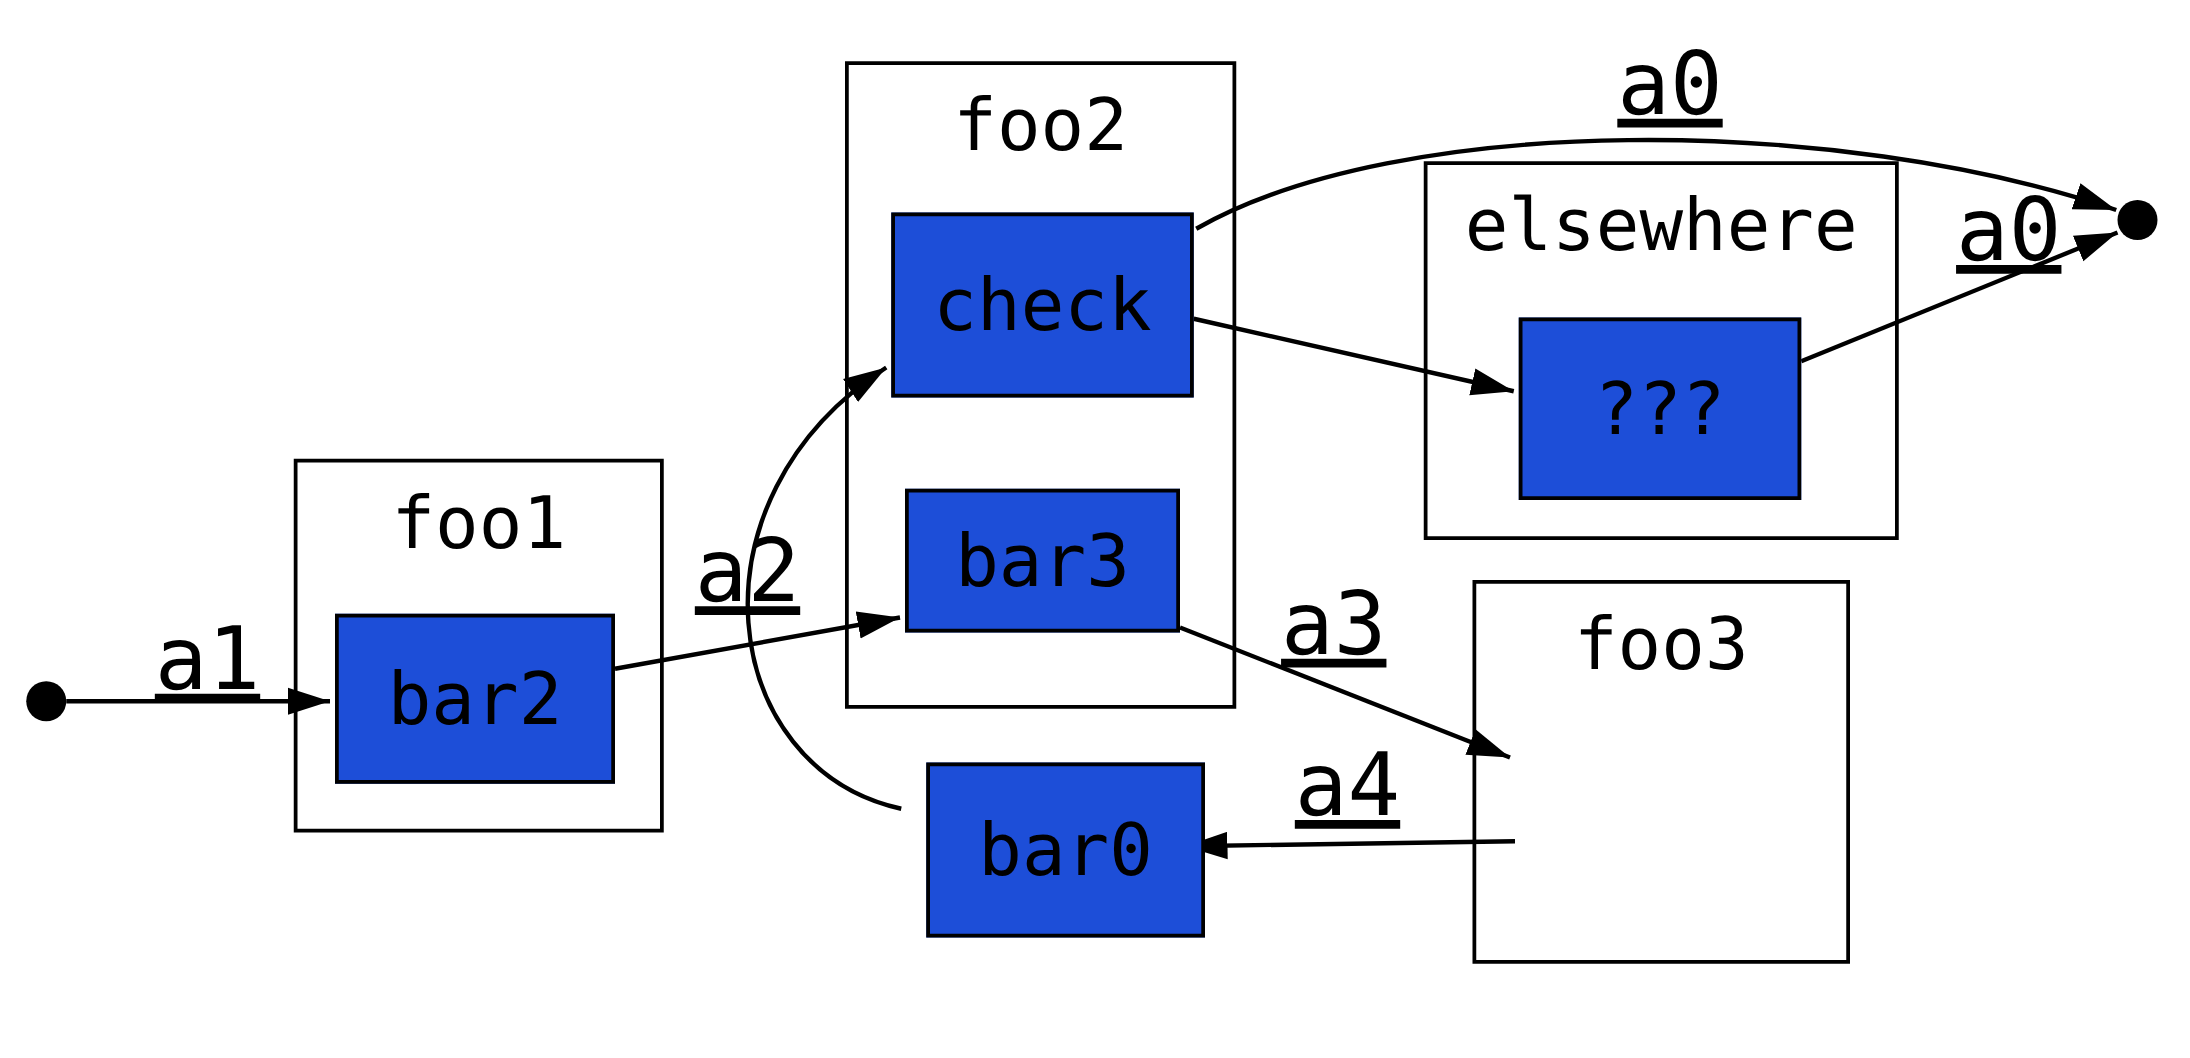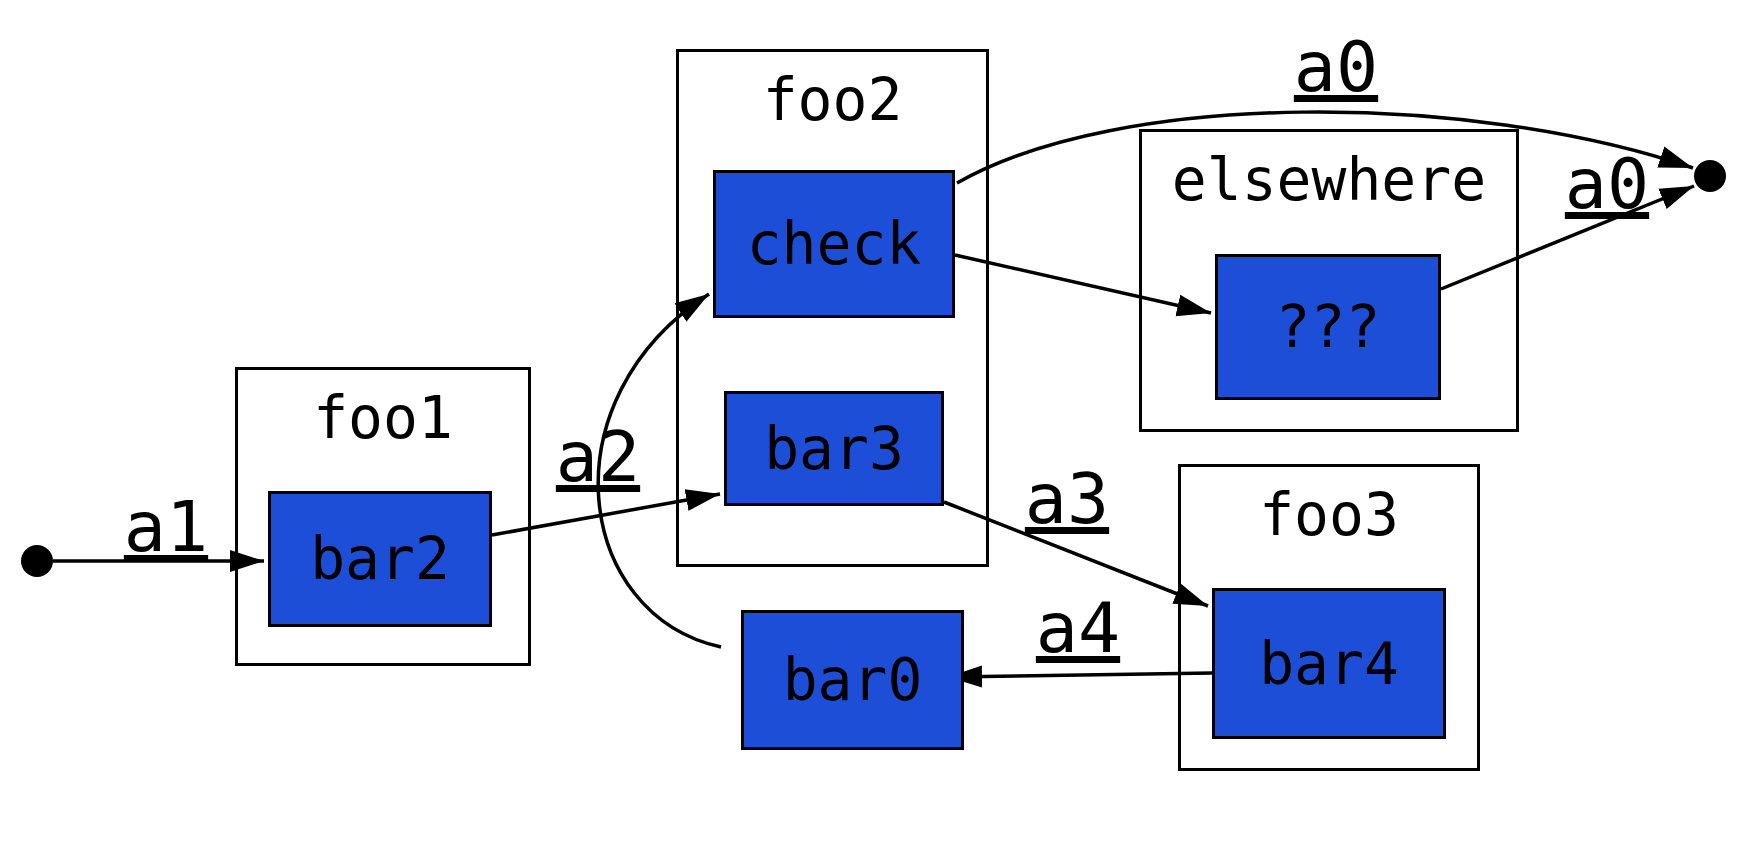--- a/index.html
+++ b/index.html
@@ -111,23 +111,20 @@
   </div>
 
   <div class="node" style="left:721px; top:610px; width:223px; height:140px;margin-left:20px;">
     <span>bar0</span>
   </div>
 
   <div class="node" style="left:1215px; top:254px; width:226px; height:146px;">
     <span>???</span>
   </div>
 
-  <div class="node" style="left:1212px; top:588px; width:234px; height:151px;">
-    <span>bar4</span>
-  </div>
 
   <div class="edge-label" style="left:166px; top:527px;">a1</div>
 
   <div class="edge-label" style="left:598px; top:457px;">a2</div>
 
   <div class="edge-label" style="left:1336px; top:67px;">a0</div>
 
   <div class="edge-label" style="left:1607px; top:184px;">a0</div>
 
   <div class="edge-label" style="left:1067px; top:499px;">a3</div>

